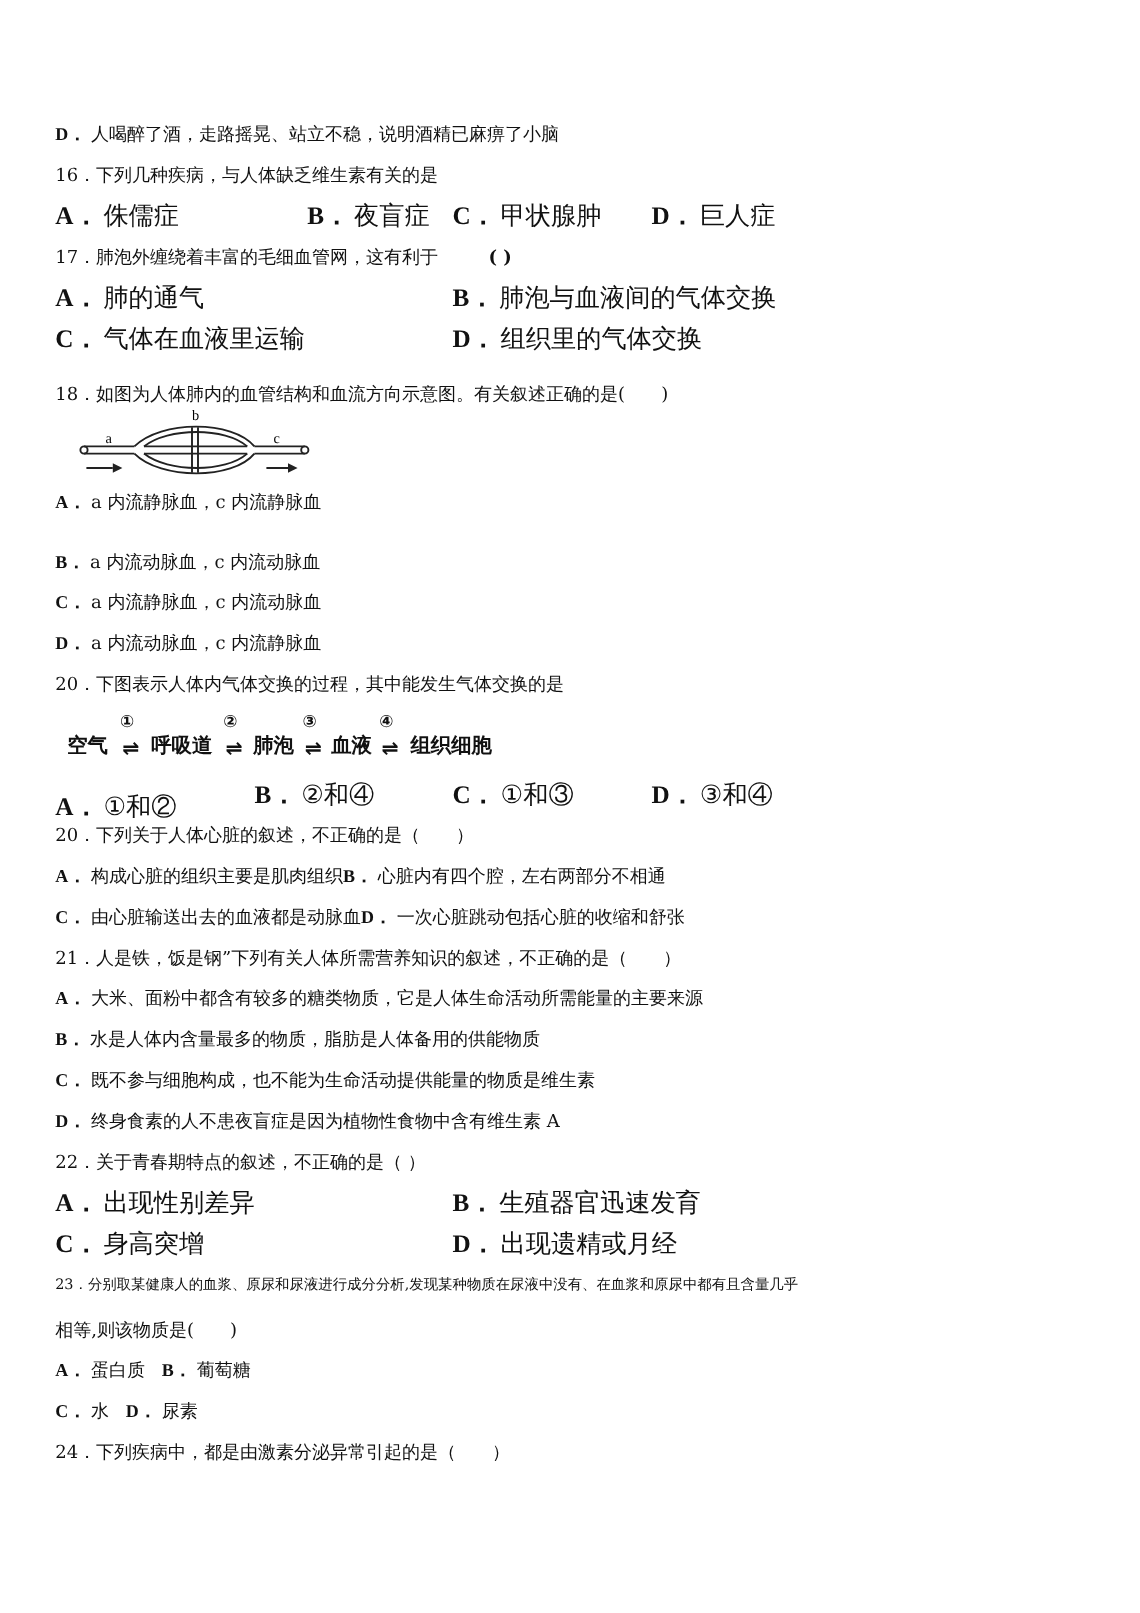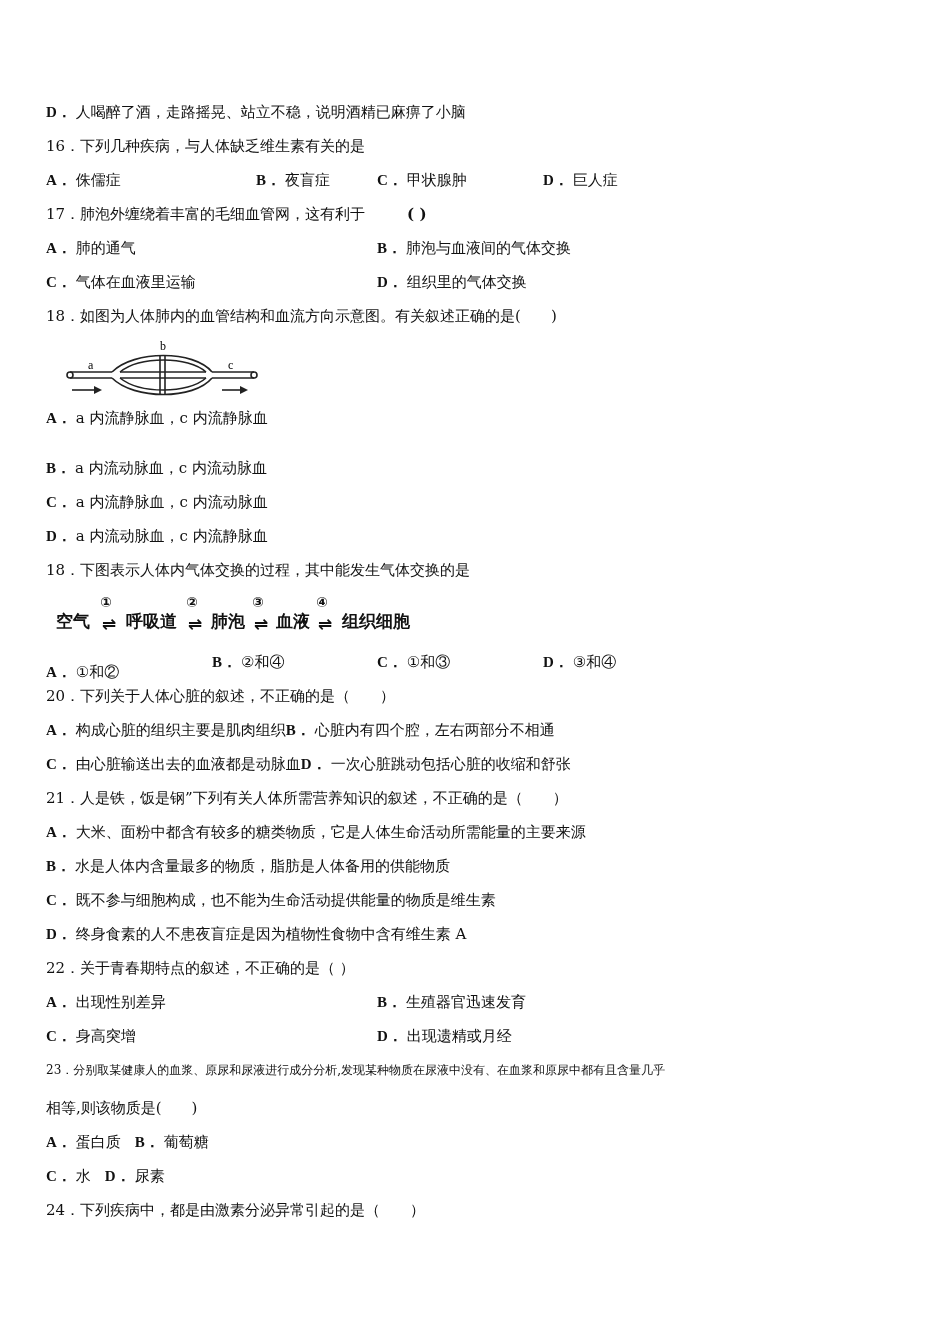--- a/index.html
+++ b/index.html
@@ -6,21 +6,21 @@
   body {
     width: 950px; height: 1344px; position: relative; overflow: hidden;
     font-family: "DejaVu Serif", "Liberation Serif", serif;
     color: #111111;
   }
   .line {
     position: absolute; left: 46px;
     font-size: 15px; line-height: 20px; white-space: nowrap;
   }
   .lbl { font-weight: bold; font-family: "Liberation Serif", serif; margin-right: 4px; }
-  .opt { position: absolute; white-space: nowrap; font-size: 15px; line-height: 20px; }
+  .opt { position: absolute; white-space: nowrap; font-size: 21px; line-height: 20px; }
   .fig { position: absolute; }
 </style>
 </head>
 <body>
 
 <div class="line" style="top:102px;">
   <span class="lbl">D．</span><span>人喝醉了酒，走路摇晃、站立不稳，说明酒精已麻痹了小脑</span>
 </div>
 
 <div class="line" style="top:136px;">16．下列几种疾病，与人体缺乏维生素有关的是</div>
@@ -30,21 +30,21 @@
 <div class="opt" style="top:170px;left:543px;"><span class="lbl">D．</span><span>巨人症</span></div>
 
 <div class="line" style="top:204px;">
   <span>17．肺泡外缠绕着丰富的毛细血管网，这有利于</span><span style="margin-left:42px;font-weight:bold;">(      )</span>
 </div>
 <div class="opt" style="top:238px;left:46px;"><span class="lbl">A．</span><span>肺的通气</span></div>
 <div class="opt" style="top:238px;left:377px;"><span class="lbl">B．</span><span>肺泡与血液间的气体交换</span></div>
 <div class="opt" style="top:272px;left:46px;"><span class="lbl">C．</span><span>气体在血液里运输</span></div>
 <div class="opt" style="top:272px;left:377px;"><span class="lbl">D．</span><span>组织里的气体交换</span></div>
 
-<div class="line" style="top:306px;">18．如图为人体肺内的血管结构和血流方向示意图。有关叙述正确的是(　　)</div>
+<div class="line" style="top:318px;">18．如图为人体肺内的血管结构和血流方向示意图。有关叙述正确的是(　　)</div>
 <div class="fig" style="top:338px;left:64px;width:200px;height:68px;">
   <svg width="200" height="68" viewBox="0 0 200 68">
     <g fill="none" stroke="#222" stroke-width="1.6">
 
       <line x1="6" y1="34" x2="48" y2="34"></line>
       <line x1="6" y1="40" x2="48" y2="40"></line>
       <circle cx="6" cy="37" r="3"></circle>
 
       <line x1="148" y1="34" x2="190" y2="34"></line>
       <line x1="148" y1="40" x2="190" y2="40"></line>
@@ -70,21 +70,21 @@
     <text x="24" y="31" font-size="12" font-family="Liberation Serif, serif">a</text>
     <text x="96" y="12" font-size="12" font-family="Liberation Serif, serif">b</text>
     <text x="164" y="31" font-size="12" font-family="Liberation Serif, serif">c</text>
   </svg>
 </div>
 <div class="line" style="top:408px;"><span class="lbl">A．</span><span>a 内流静脉血，c 内流静脉血</span></div>
 <div class="line" style="top:458px;"><span class="lbl">B．</span><span>a 内流动脉血，c 内流动脉血</span></div>
 <div class="line" style="top:492px;"><span class="lbl">C．</span><span>a 内流静脉血，c 内流动脉血</span></div>
 <div class="line" style="top:526px;"><span class="lbl">D．</span><span>a 内流动脉血，c 内流静脉血</span></div>
 
-<div class="line" style="top:560px;">18．下图表示人体内气体交换的过程，其中能发生气体交换的是</div>
+<div class="line" style="top:560px;">20．下图表示人体内气体交换的过程，其中能发生气体交换的是</div>
 <div class="fig" style="top:596px;left:56px;width:360px;height:40px;font-weight:bold;font-family:'DejaVu Sans',sans-serif;font-size:17px;">
   <span style="position:absolute;left:0;top:14px;">空气</span>
   <span style="position:absolute;left:38px;top:18px;width:30px;text-align:center;">⇌</span>
   <span style="position:absolute;left:44px;top:-2px;font-size:14px;">①</span>
   <span style="position:absolute;left:70px;top:14px;">呼吸道</span>
   <span style="position:absolute;left:124px;top:18px;width:30px;text-align:center;">⇌</span>
   <span style="position:absolute;left:130px;top:-2px;font-size:14px;">②</span>
   <span style="position:absolute;left:155px;top:14px;">肺泡</span>
   <span style="position:absolute;left:190px;top:18px;width:30px;text-align:center;">⇌</span>
   <span style="position:absolute;left:196px;top:-2px;font-size:14px;">③</span>

